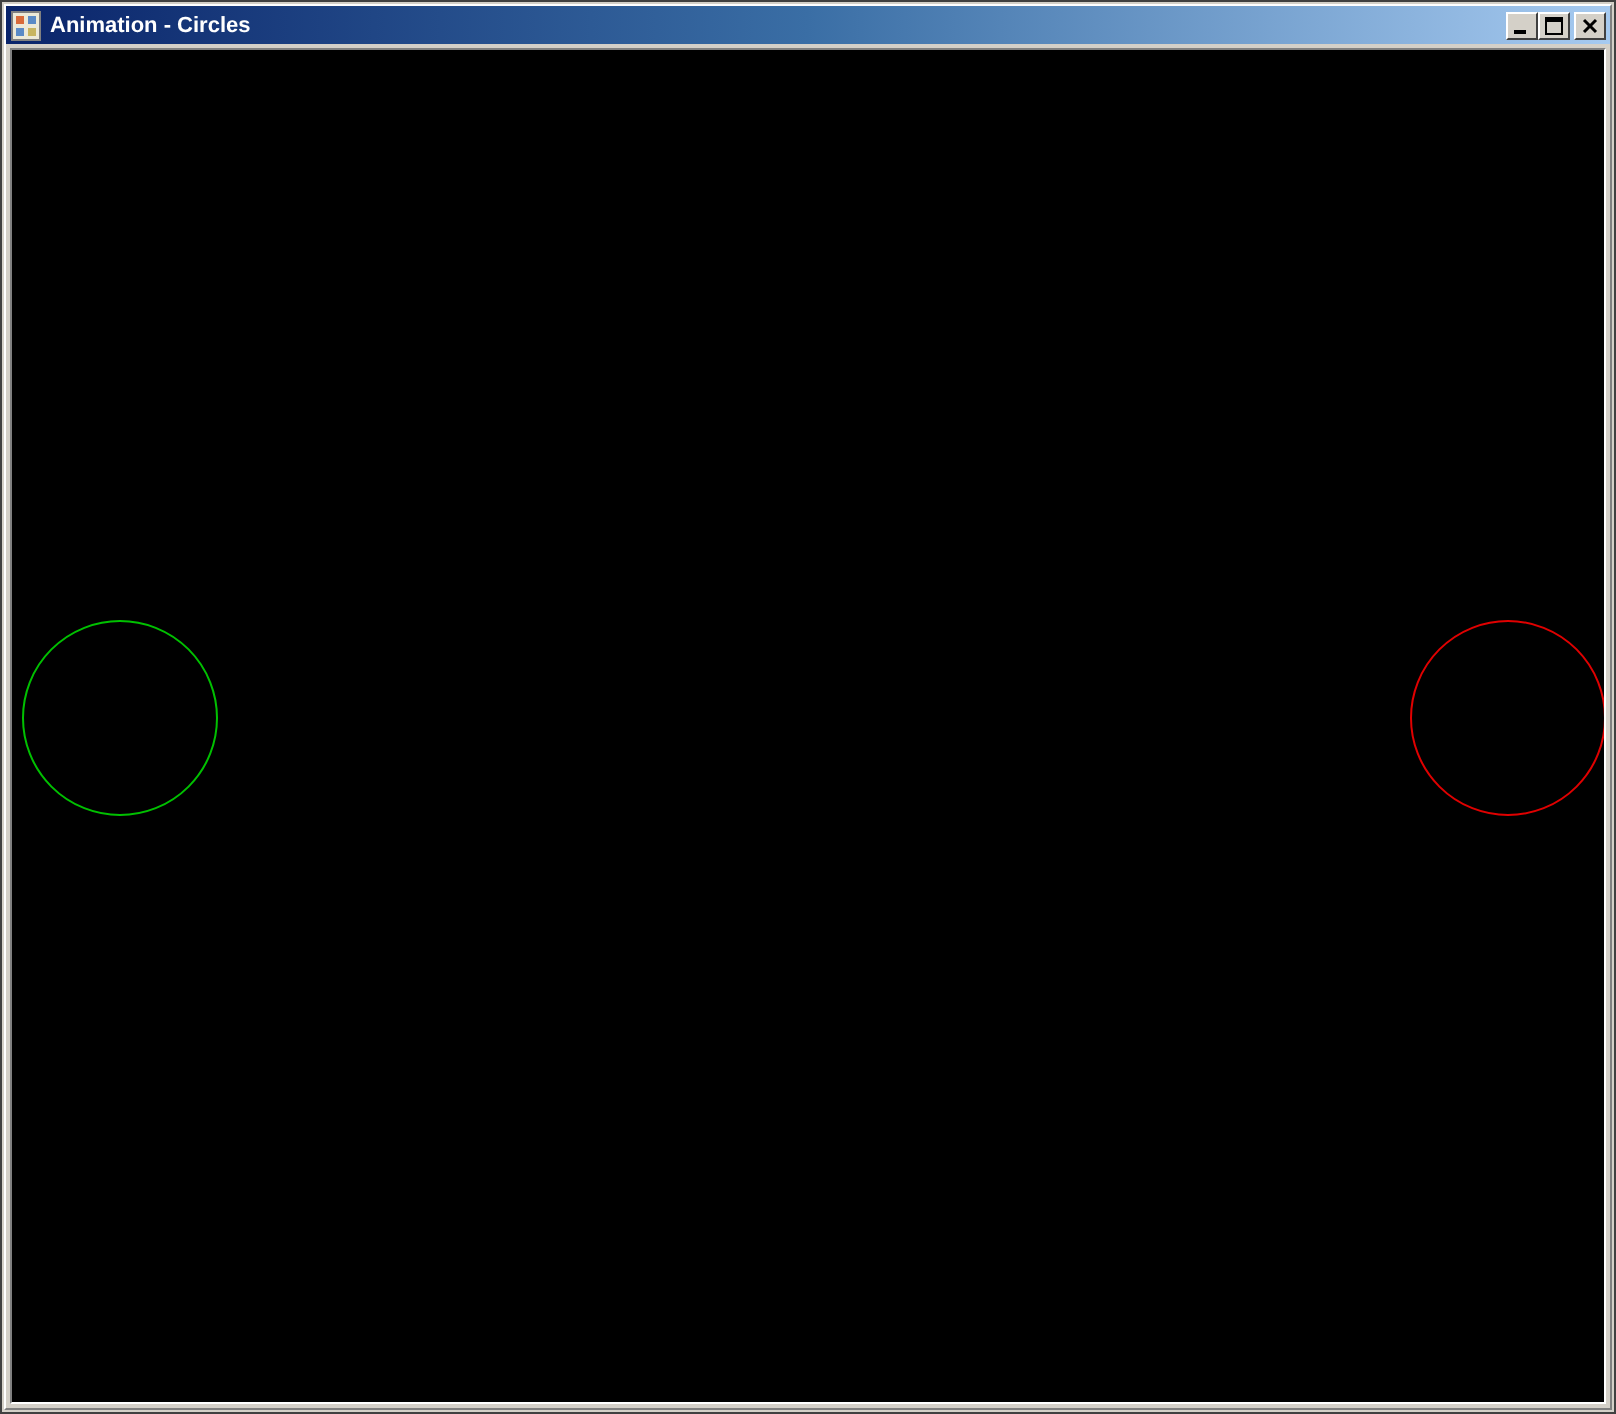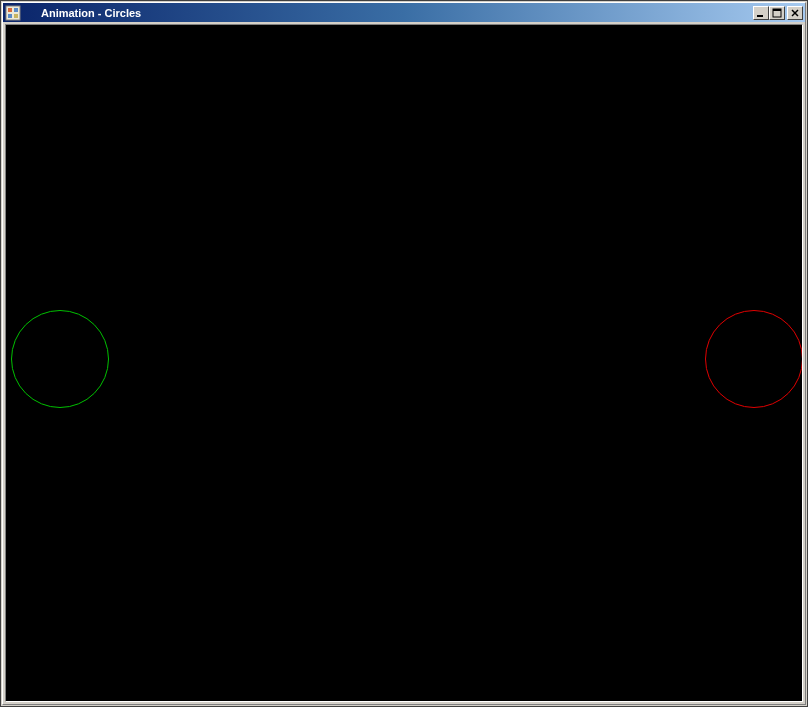--- a/index.html
+++ b/index.html
@@ -32,21 +32,21 @@
     background: #d4d0c8;
   }
   .titlebar {
     height: 19px;
     display: flex;
     align-items: center;
     background: linear-gradient(to right, #0a246a 0%, #3a6ea5 50%, #a6caf0 100%);
     color: #ffffff;
     font-weight: bold;
     padding: 0 2px;
-    gap: 20px;
+    gap: 4px;
   }
   .app-icon {
     width: 16px;
     height: 16px;
     flex: none;
   }
   .title-text {
     flex: 1;
     white-space: nowrap;
     overflow: hidden;

